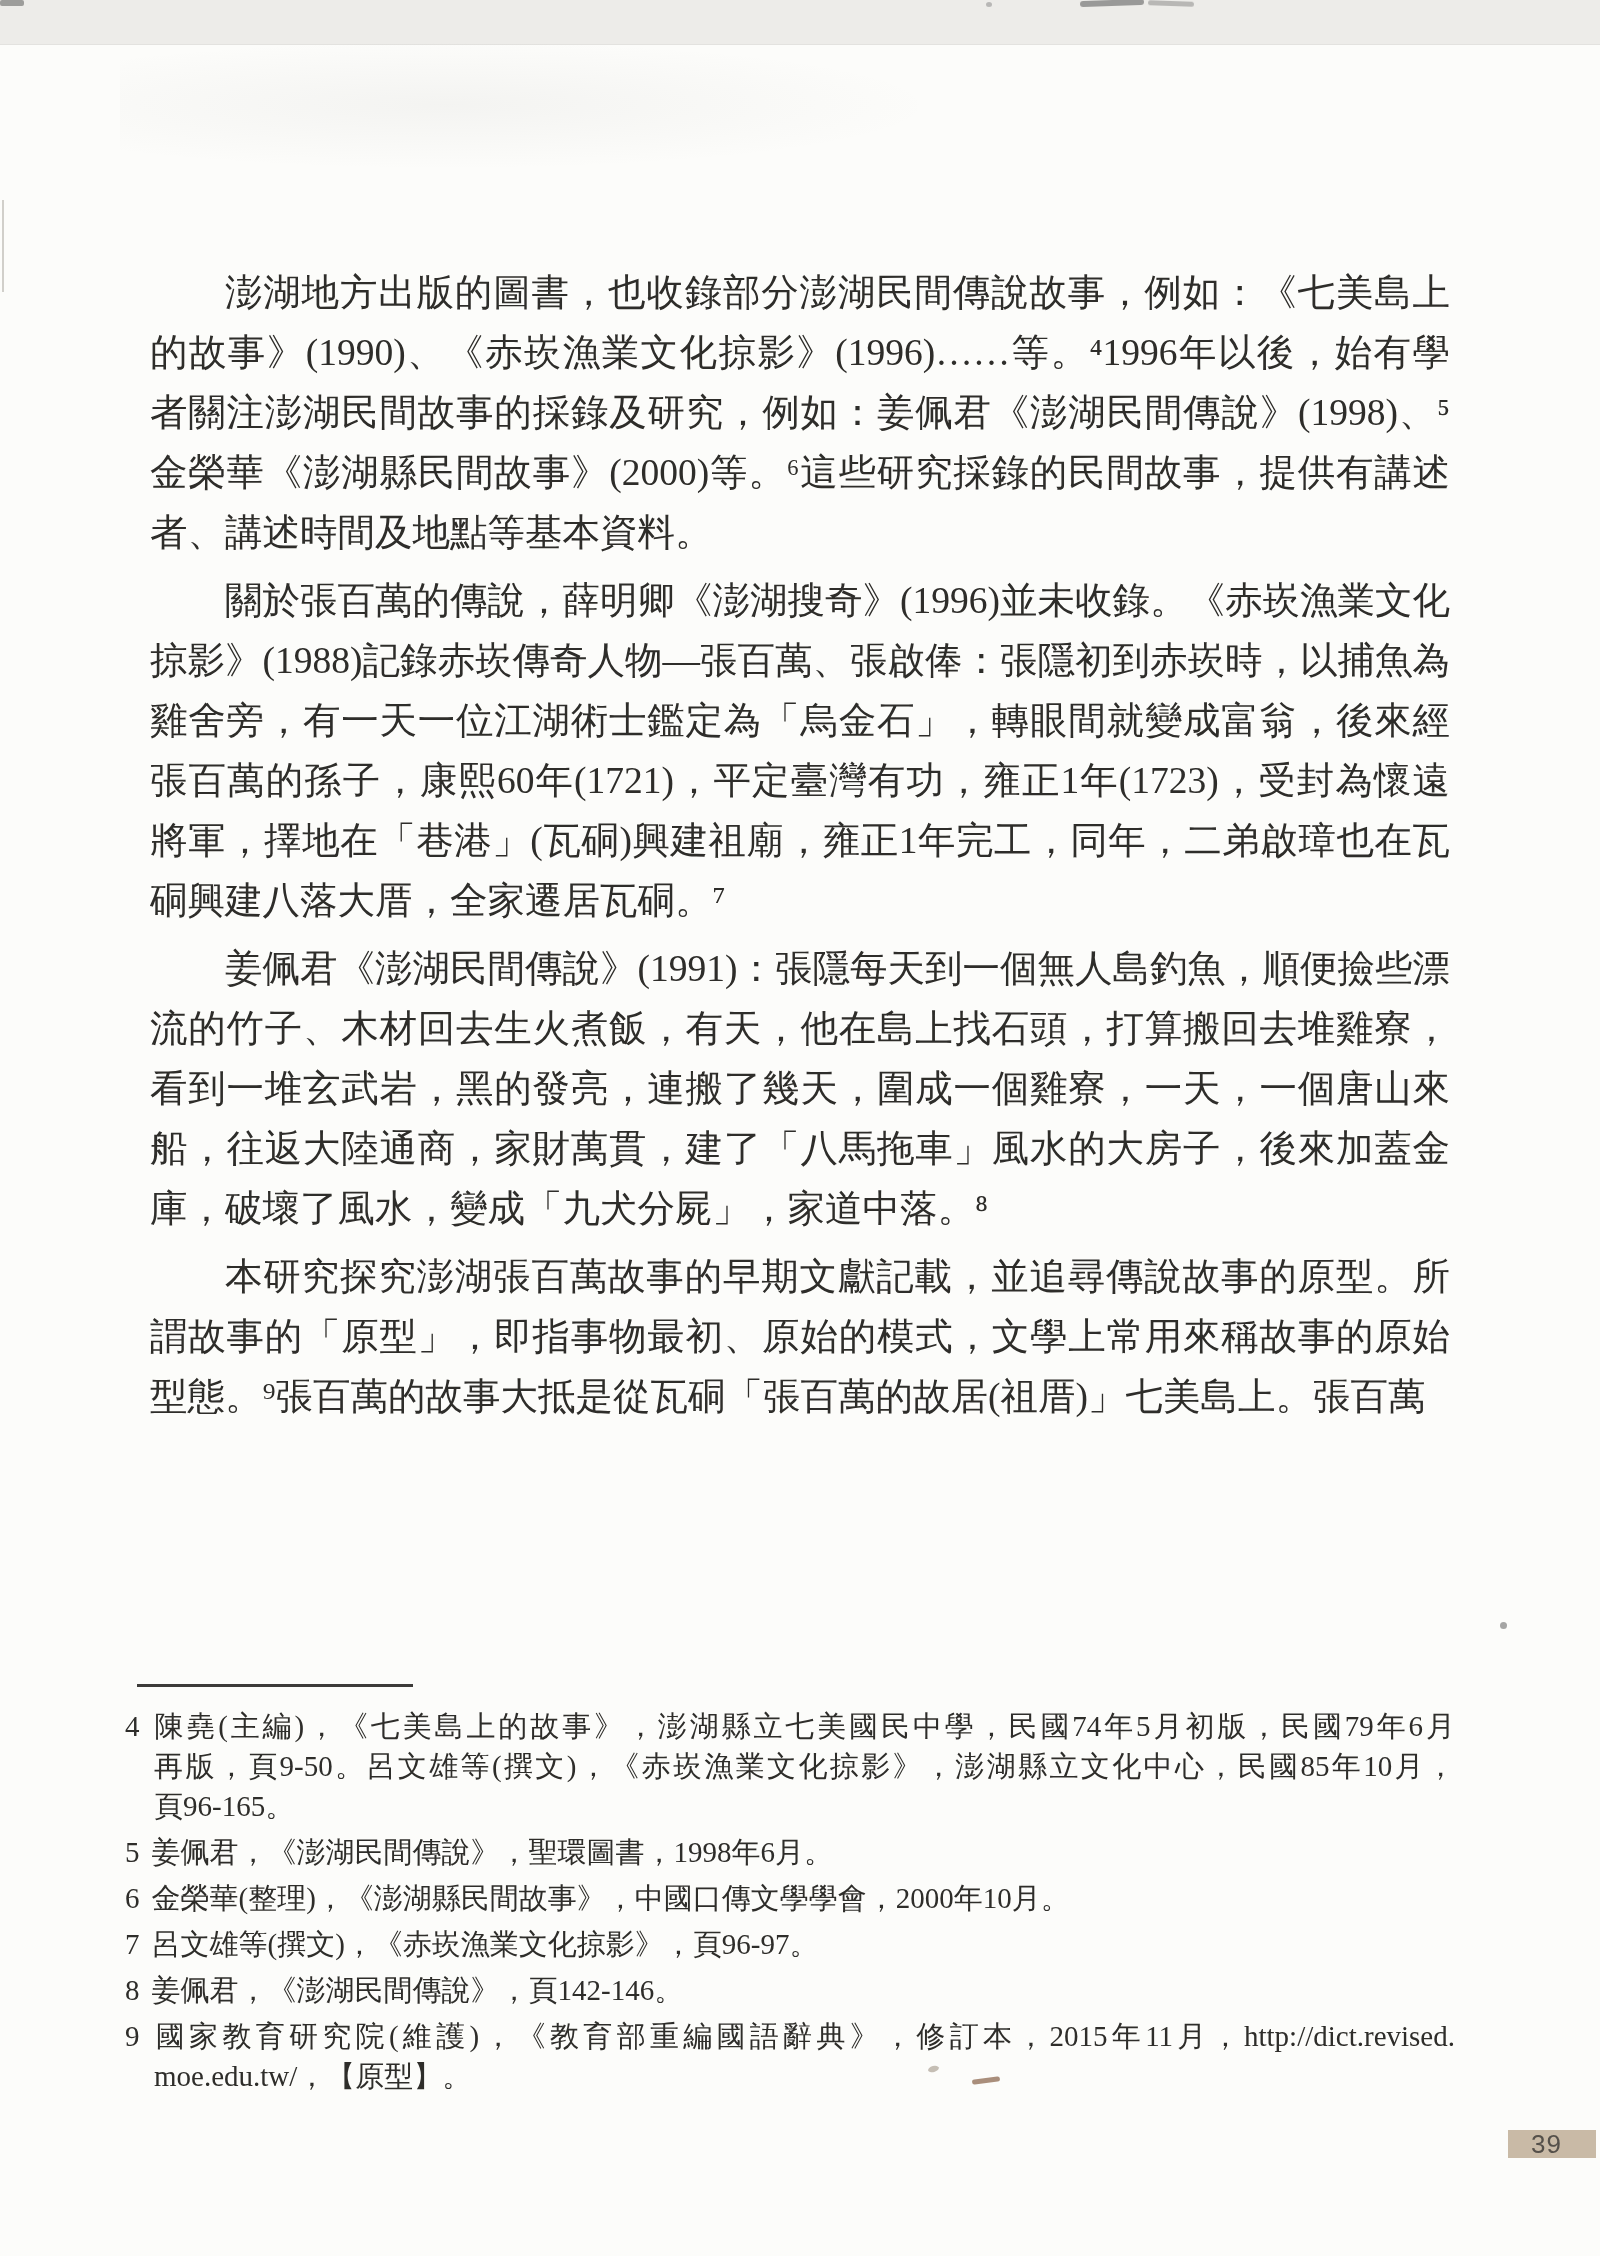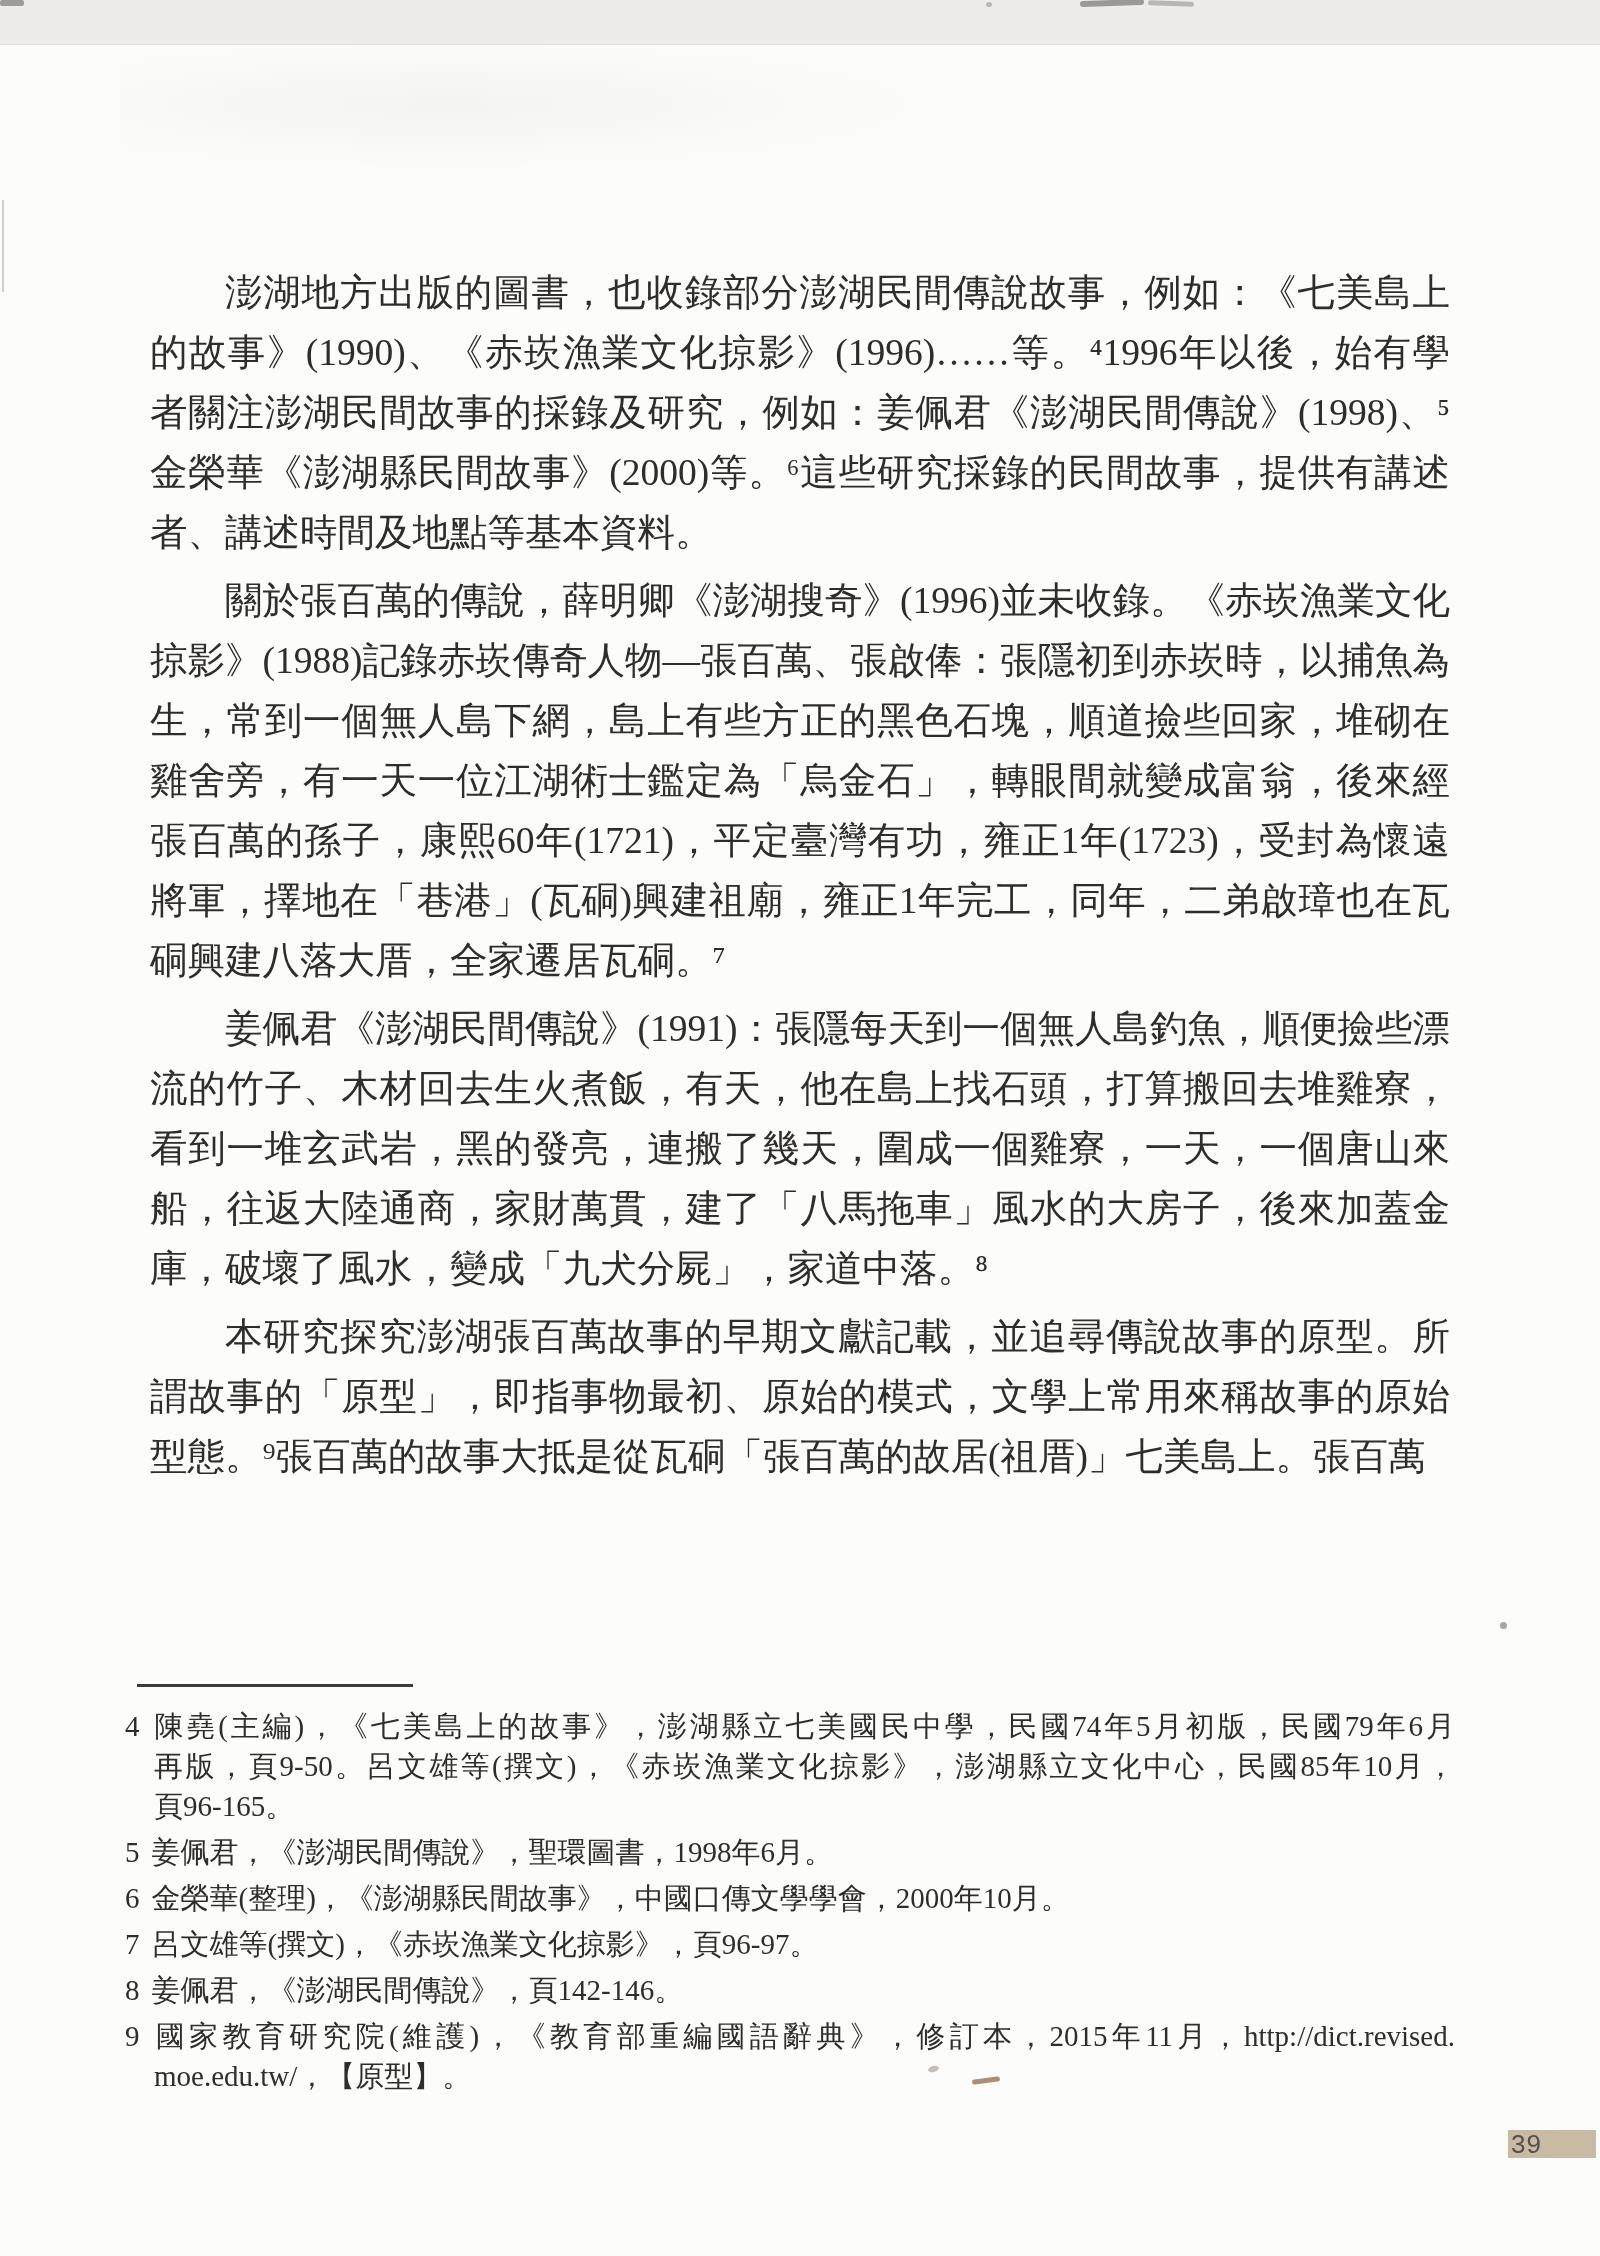--- a/index.html
+++ b/index.html
@@ -74,21 +74,21 @@
   .fn-line.fn-last { text-align-last: left; }
   .fn-num { display: inline-block; margin-right: 12px; text-indent: 0; }
   
   .page-number-tab {
     position: absolute; left: 1508px; top: 2130px;
     width: 88px; height: 28px;
     background: #c9baa6;
     font-family: "Liberation Sans", "DejaVu Sans", sans-serif;
     font-size: 26px; line-height: 28px;
     color: #55504a;
-    padding-left: 3px; box-sizing: border-box;
+    padding-left: 23px; box-sizing: border-box;
     letter-spacing: 1px;
   }
 </style>
 </head>
 <body>
 
 <div class="page">
 
   <div class="top-band"></div>
   <div class="art art-topmark-a"></div>
@@ -105,21 +105,20 @@
       <div class="para">
         <div class="line first">澎湖地方出版的圖書，也收錄部分澎湖民間傳說故事，例如：《七美島上</div>
         <div class="line">的故事》(1990)、《赤崁漁業文化掠影》(1996)……等。⁴1996年以後，始有學</div>
         <div class="line">者關注澎湖民間故事的採錄及研究，例如：姜佩君《澎湖民間傳說》(1998)、⁵</div>
         <div class="line">金榮華《澎湖縣民間故事》(2000)等。⁶這些研究採錄的民間故事，提供有講述</div>
         <div class="line last">者、講述時間及地點等基本資料。</div>
       </div>
       <div class="para">
         <div class="line first">關於張百萬的傳說，薛明卿《澎湖搜奇》(1996)並未收錄。《赤崁漁業文化</div>
         <div class="line">掠影》(1988)記錄赤崁傳奇人物—張百萬、張啟俸：張隱初到赤崁時，以捕魚為</div>
-        <div class="line">生，常到一個無人島下網，島上有些方正的黑色石塊，順道撿些回家，堆砌在</div>
         <div class="line">雞舍旁，有一天一位江湖術士鑑定為「烏金石」，轉眼間就變成富翁，後來經</div>
         <div class="line">張百萬的孫子，康熙60年(1721)，平定臺灣有功，雍正1年(1723)，受封為懷遠</div>
         <div class="line">將軍，擇地在「巷港」(瓦硐)興建祖廟，雍正1年完工，同年，二弟啟璋也在瓦</div>
         <div class="line last">硐興建八落大厝，全家遷居瓦硐。⁷</div>
       </div>
       <div class="para">
         <div class="line first">姜佩君《澎湖民間傳說》(1991)：張隱每天到一個無人島釣魚，順便撿些漂</div>
         <div class="line">流的竹子、木材回去生火煮飯，有天，他在島上找石頭，打算搬回去堆雞寮，</div>
         <div class="line">看到一堆玄武岩，黑的發亮，連搬了幾天，圍成一個雞寮，一天，一個唐山來</div>
         <div class="line">船，往返大陸通商，家財萬貫，建了「八馬拖車」風水的大房子，後來加蓋金</div>

